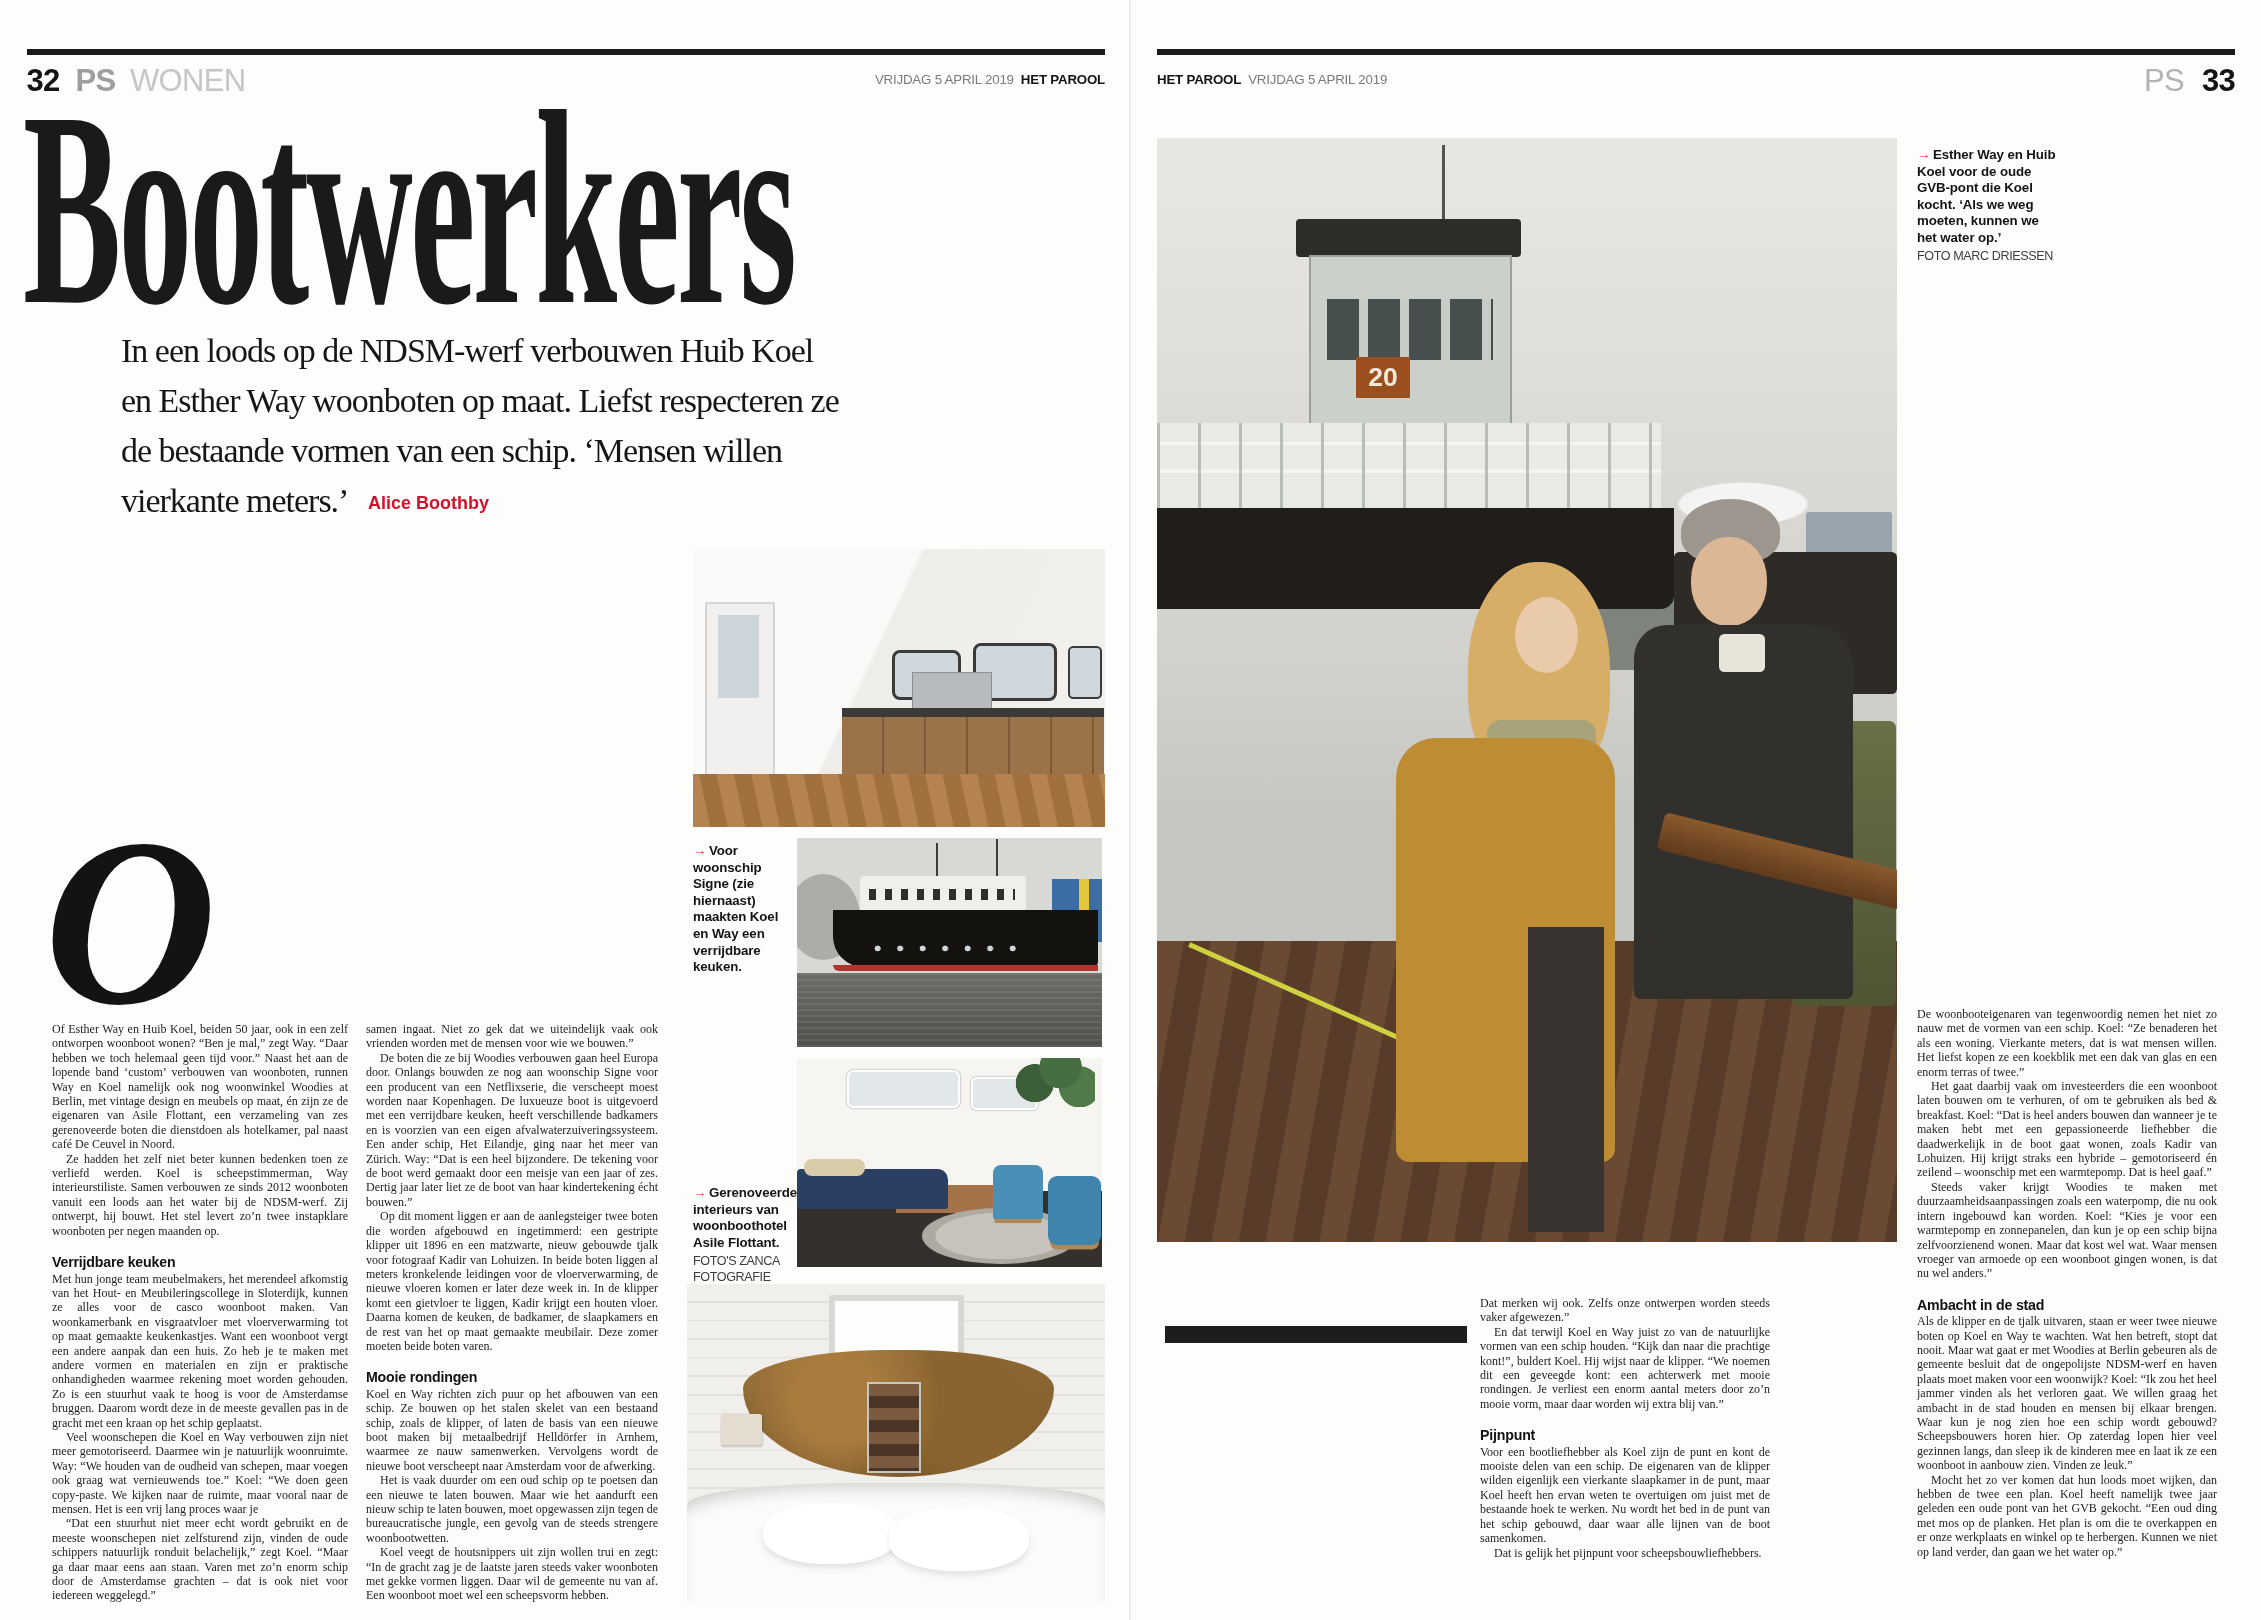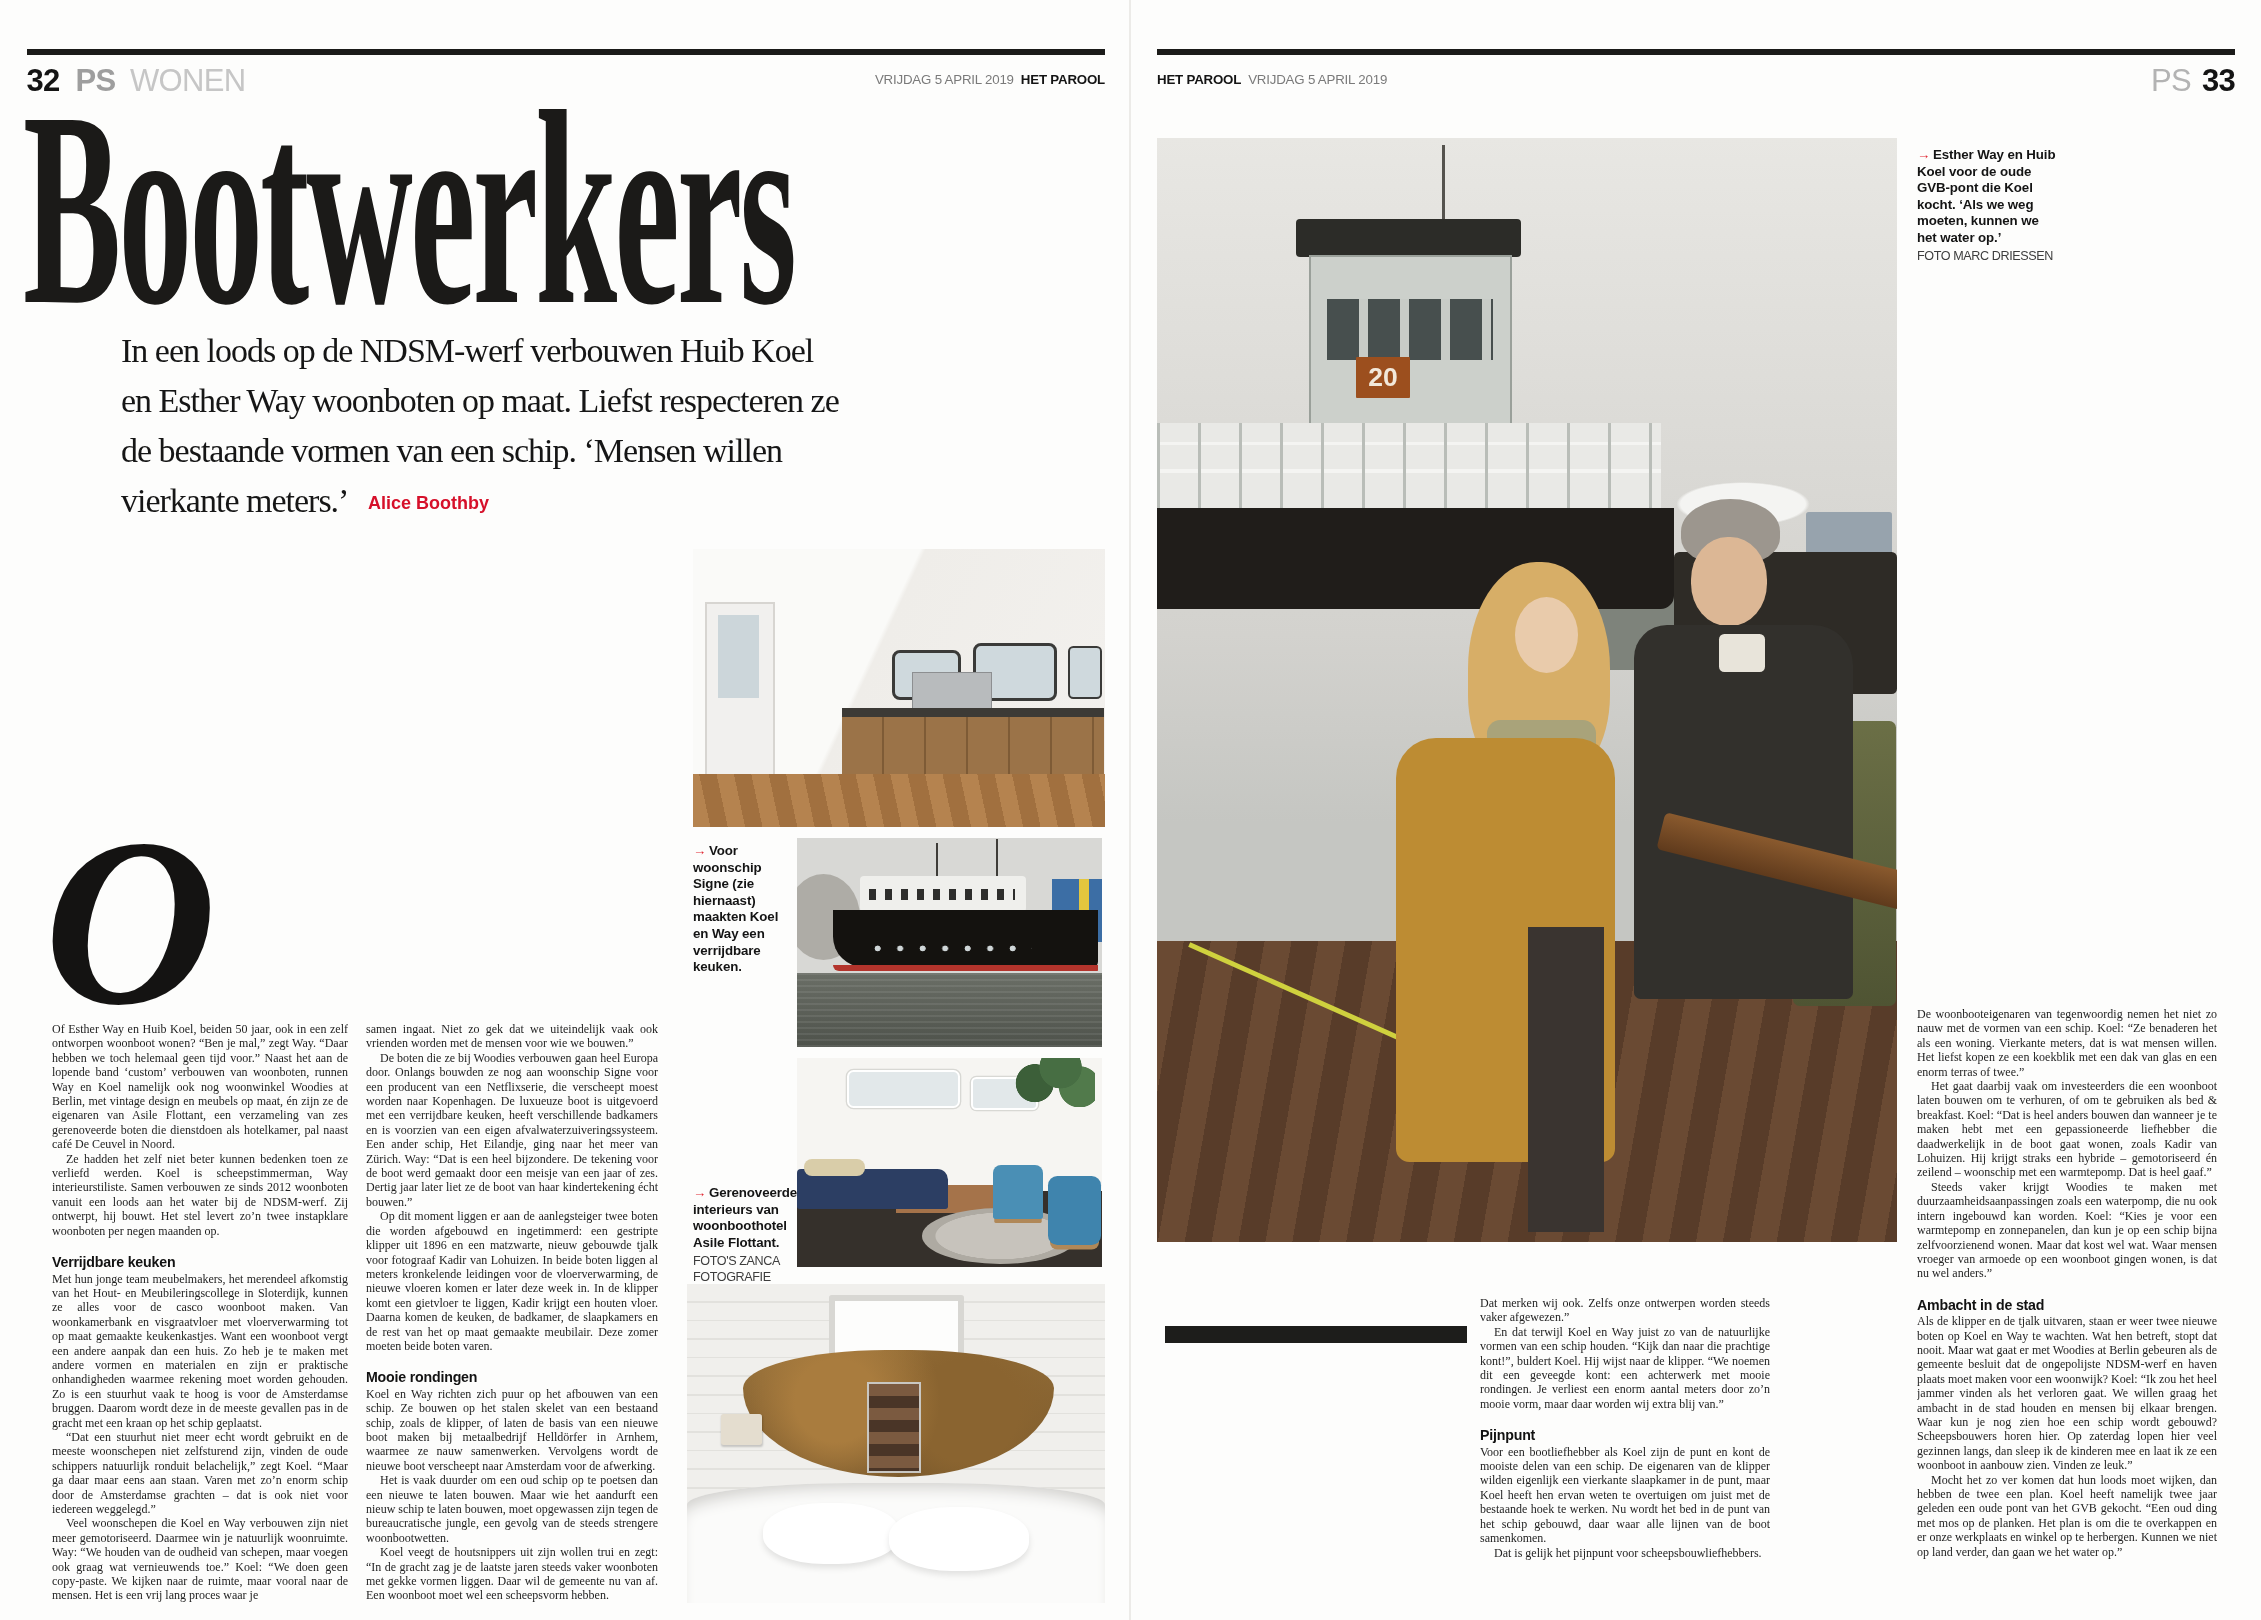--- a/index.html
+++ b/index.html
@@ -66,37 +66,37 @@
     <span>VRIJDAG 5 APRIL 2019</span>&nbsp;
     <b>HET PAROOL</b>
   </div>
 
   <div class="hdr-small" style="left:1157px;top:72px;">
     <b>HET PAROOL</b>&nbsp;
     <span>VRIJDAG 5 APRIL 2019</span>
   </div>
   <div class="hdr-big" style="left:1970px;top:63px;width:265px;text-align:right;">
     <span class="ps" style="color:#b3b3b3;font-weight:400;">PS</span>
-    <span class="num" style="margin-left:3px;text-align:center;">33</span>
+    <span class="num" style="margin-left:10px;text-align:center;">33</span>
   </div>
 
   <h1 class="headline">Bootwerkers</h1>
   <div class="intro">
     <span>In een loods op de NDSM-werf verbouwen Huib Koel en Esther Way woonboten op maat. Liefst respecteren ze de bestaande vormen van een schip. ‘Mensen willen vierkante meters.’</span>
     <span class="byline">Alice Boothby</span>
   </div>
   <div class="dropcap">O</div>
 
   <div class="newscol" style="left:52px;top:1022px;width:296px;height:583px;">
     <p>Of Esther Way en Huib Koel, beiden 50 jaar, ook in een zelf ontworpen woonboot wonen? “Ben je mal,” zegt Way. “Daar hebben we toch helemaal geen tijd voor.” Naast het aan de lopende band ‘custom’ verbouwen van woonboten, runnen Way en Koel namelijk ook nog woonwinkel Woodies at Berlin, met vintage design en meubels op maat, én zijn ze de eigenaren van Asile Flottant, een verzameling van zes gerenoveerde boten die dienstdoen als hotelkamer, pal naast café De Ceuvel in Noord.</p>
     <p>Ze hadden het zelf niet beter kunnen bedenken toen ze verliefd werden. Koel is scheepstimmerman, Way interieurstiliste. Samen verbouwen ze sinds 2012 woonboten vanuit een loods aan het water bij de NDSM-werf. Zij ontwerpt, hij bouwt. Het stel levert zo’n twee instapklare woonboten per negen maanden op.</p>
     <h3 class="body-h">Verrijdbare keuken</h3>
     <p>Met hun jonge team meubelmakers, het merendeel afkomstig van het Hout- en Meubileringscollege in Sloterdijk, kunnen ze alles voor de casco woonboot maken. Van woonkamerbank en visgraatvloer met vloerverwarming tot op maat gemaakte keukenkastjes. Want een woonboot vergt een andere aanpak dan een huis. Zo heb je te maken met andere vormen en materialen en zijn er praktische onhandigheden waarmee rekening moet worden gehouden. Zo is een stuurhut vaak te hoog is voor de Amsterdamse bruggen. Daarom wordt deze in de meeste gevallen pas in de gracht met een kraan op het schip geplaatst.</p>
+    <p>Veel woonschepen die Koel en Way verbouwen zijn niet meer gemotoriseerd. Daarmee win je natuurlijk woonruimte. Way: “We houden van de oudheid van schepen, maar voegen ook graag wat vernieuwends toe.” Koel: “We doen geen copy-paste. We kijken naar de ruimte, maar vooral naar de mensen. Het is een vrij lang proces waar je</p>
     <p>“Dat een stuurhut niet meer echt wordt gebruikt en de meeste woonschepen niet zelfsturend zijn, vinden de oude schippers natuurlijk ronduit belachelijk,” zegt Koel. “Maar ga daar maar eens aan staan. Varen met zo’n enorm schip door de Amsterdamse grachten – dat is ook niet voor iedereen weggelegd.”</p>
-    <p>Veel woonschepen die Koel en Way verbouwen zijn niet meer gemotoriseerd. Daarmee win je natuurlijk woonruimte. Way: “We houden van de oudheid van schepen, maar voegen ook graag wat vernieuwends toe.” Koel: “We doen geen copy-paste. We kijken naar de ruimte, maar vooral naar de mensen. Het is een vrij lang proces waar je</p>
   </div>
   <div class="newscol" style="left:366px;top:1022px;width:292px;height:583px;">
     <p>samen ingaat. Niet zo gek dat we uiteindelijk vaak ook vrienden worden met de mensen voor wie we bouwen.”</p>
     <p>De boten die ze bij Woodies verbouwen gaan heel Europa door. Onlangs bouwden ze nog aan woonschip Signe voor een producent van een Netflixserie, die verscheept moest worden naar Kopenhagen. De luxueuze boot is uitgevoerd met een verrijdbare keuken, heeft verschillende badkamers en is voorzien van een eigen afvalwaterzuiveringssysteem. Een ander schip, Het Eilandje, ging naar het meer van Zürich. Way: “Dat is een heel bijzondere. De tekening voor de boot werd gemaakt door een meisje van een jaar of zes. Dertig jaar later liet ze de boot van haar kindertekening écht bouwen.”</p>
     <p>Op dit moment liggen er aan de aanlegsteiger twee boten die worden afgebouwd en ingetimmerd: een gestripte klipper uit 1896 en een matzwarte, nieuw gebouwde tjalk voor fotograaf Kadir van Lohuizen. In beide boten liggen al meters kronkelende leidingen voor de vloerverwarming, de nieuwe vloeren komen er later deze week in. In de klipper komt een gietvloer te liggen, Kadir krijgt een houten vloer. Daarna komen de keuken, de badkamer, de slaapkamers en de rest van het op maat gemaakte meubilair. Deze zomer moeten beide boten varen.</p>
     <h3 class="body-h">Mooie rondingen</h3>
     <p>Koel en Way richten zich puur op het afbouwen van een schip. Ze bouwen op het stalen skelet van een bestaand schip, zoals de klipper, of laten de basis van een nieuwe boot maken bij metaalbedrijf Helldörfer in Arnhem, waarmee ze nauw samenwerken. Vervolgens wordt de nieuwe boot verscheept naar Amsterdam voor de afwerking.</p>
     <p>Het is vaak duurder om een oud schip op te poetsen dan een nieuwe te laten bouwen. Maar wie het aandurft een nieuw schip te laten bouwen, moet opgewassen zijn tegen de bureaucratische jungle, een gevolg van de steeds strengere woonbootwetten.</p>
     <p>Koel veegt de houtsnippers uit zijn wollen trui en zegt: “In de gracht zag je de laatste jaren steeds vaker woonboten met gekke vormen liggen. Daar wil de gemeente nu van af. Een woonboot moet wel een scheepsvorm hebben.</p>
   </div>

